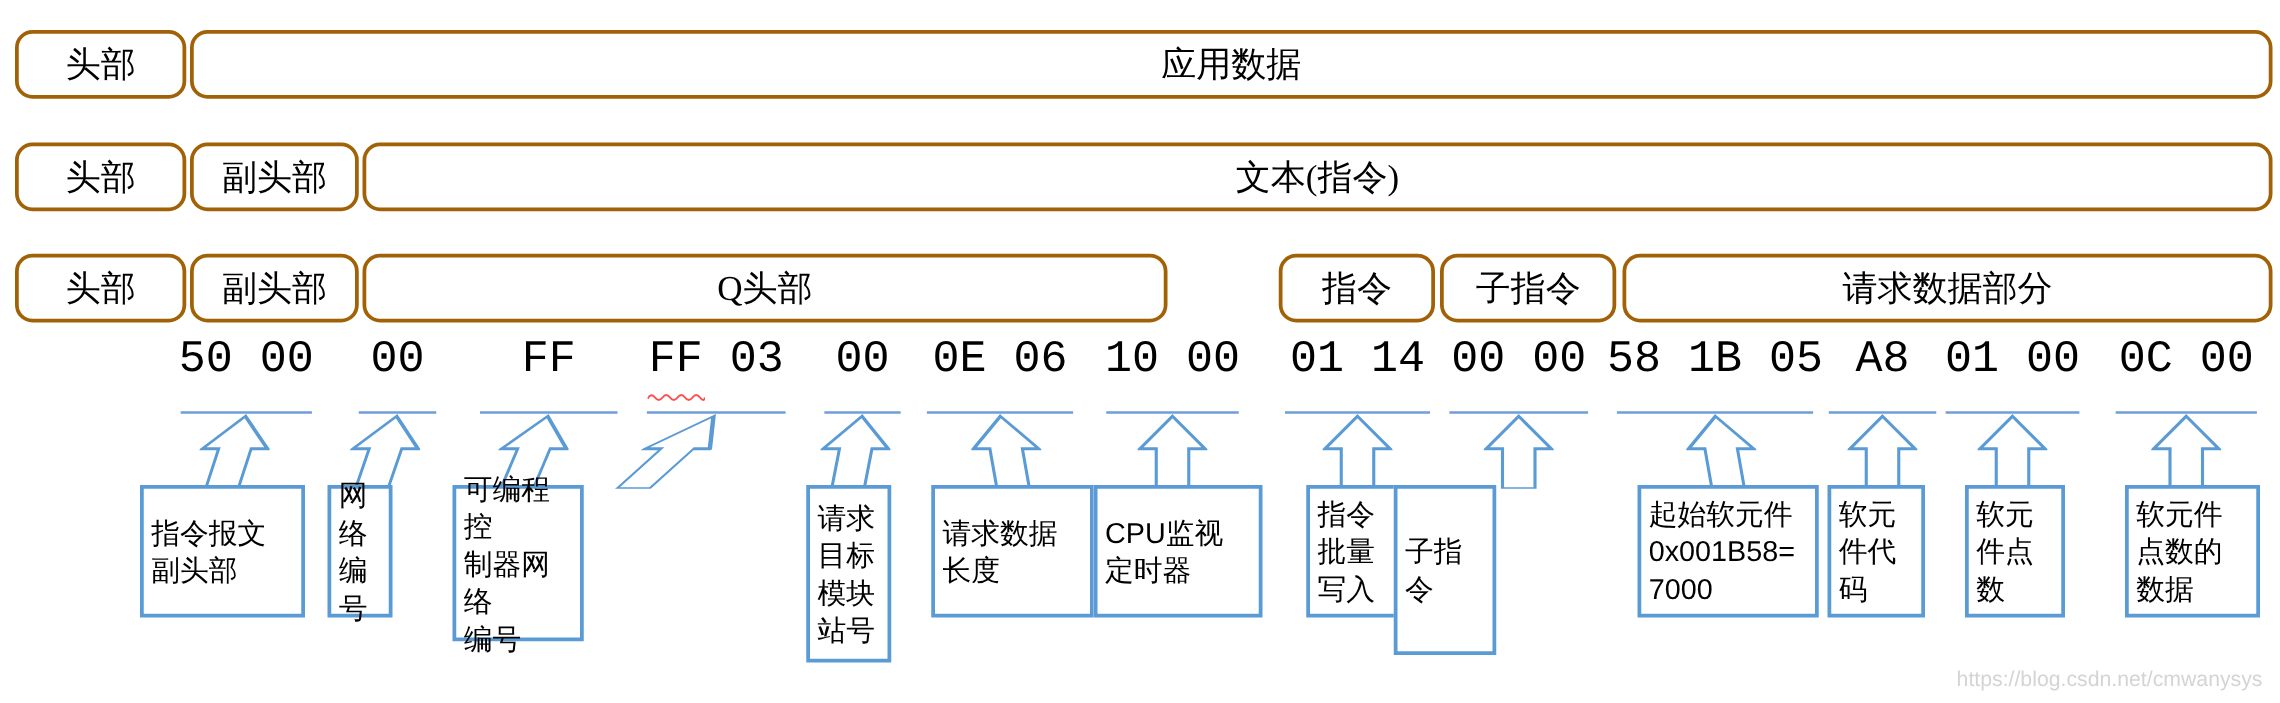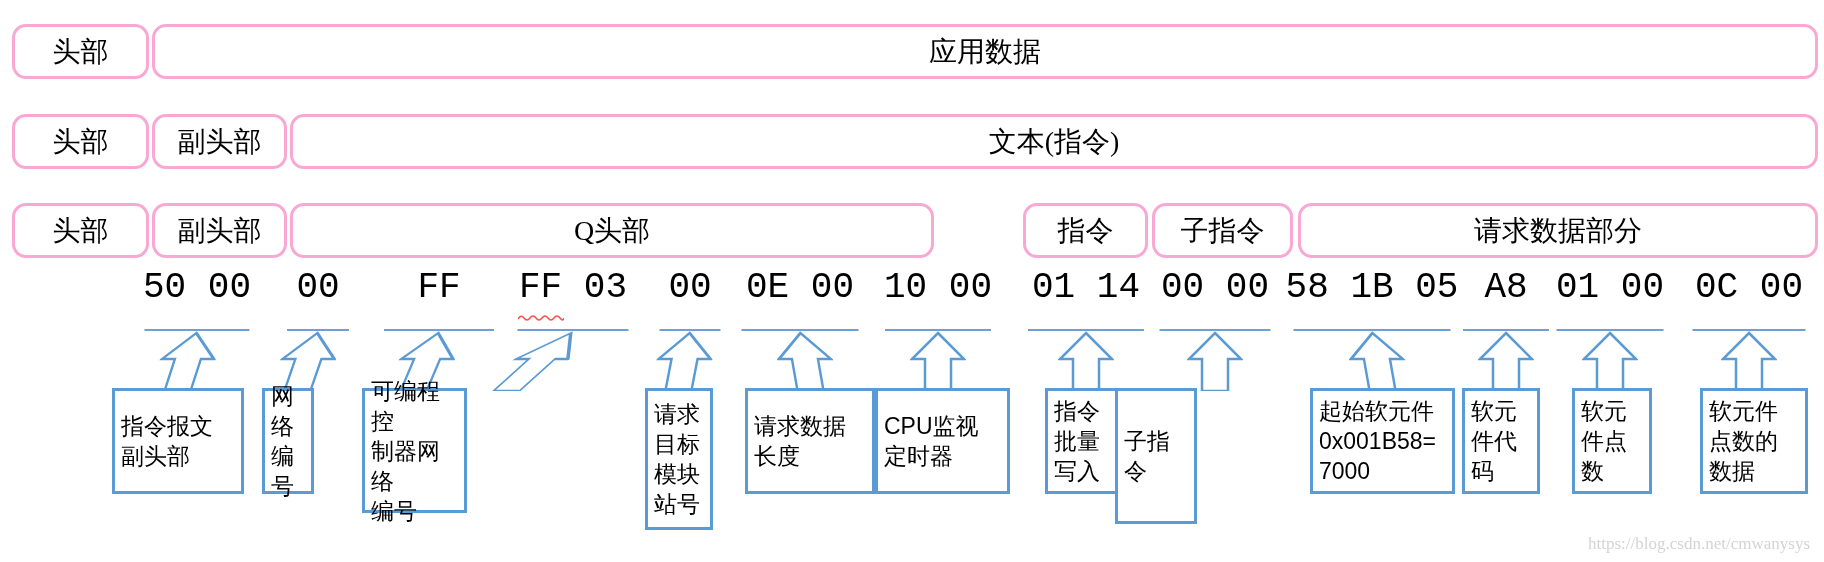--- a/index.html
+++ b/index.html
@@ -2,21 +2,21 @@
 <html><head>
 <meta charset="utf-8">
 <style>
   html,body{margin:0;padding:0;background:#fff;}
   .canvas{
     position:relative;width:1824px;height:562px;background:#ffffff;overflow:hidden;
     font-family:"Liberation Sans","DejaVu Sans",sans-serif;
   }
   
   .frame-cell{
-    position:absolute;height:55px;border:3px solid #f9a8d4;border-radius:14px;
+    position:absolute;height:55px;border:3px solid #a16207;border-radius:14px;
     background:#fff;display:flex;align-items:center;justify-content:center;
     font-family:"Liberation Serif","DejaVu Serif",serif;font-size:28px;color:#000;
     box-sizing:border-box;white-space:nowrap;
   }
   
   .hex-value{
     position:absolute;top:264px;height:48px;line-height:48px;text-align:center;
     font-family:Liberation Mono, monospace;font-size:36px;color:#000;
     white-space:nowrap;transform:translateX(-50%);
   }
@@ -29,21 +29,21 @@
   }
   .label-box{
     position:absolute;top:388px;border:3px solid #5B9BD5;background:#fff;
     box-sizing:border-box;display:flex;flex-direction:column;justify-content:center;
     padding:2px 6px;font-size:23px;line-height:30px;color:#000;
     white-space:pre-line;text-align:left;
   }
   .squiggle{position:absolute;top:314px;height:7px;}
   .watermark{
     position:absolute;right:14px;bottom:8px;font-size:17px;color:#D4D4D4;
-    font-family:Liberation Serif, serif;
+    font-family:Liberation Sans, sans-serif;
   }
 </style>
 </head>
 <body>
 
 <div class="canvas">
 
   <div class="frame-cell" style="left:12px;top:24px;width:137px">
       <span>头部</span>
     </div>
@@ -117,21 +117,21 @@
   <div class="hex-value" style="left:690px">00</div>
   <div class="underline" style="left:690px;width:61px"></div>
   <svg class="up-arrow" style="left:662px;transform:skewX(-11deg)" viewBox="0 0 56 60">
       <polygon points="28,2 54,28 41,28 41,60 15,60 15,28 2,28" fill="#fff" stroke="#5B9BD5" stroke-width="2.5"></polygon>
     </svg>
   <div class="label-box" style="left:645px;width:68px;height:142px">请求
 目标
 模块
 站号</div>
 
-  <div class="hex-value" style="left:800px">0E 00</div>
+  <div class="hex-value" style="left:800px">0E 06</div>
   <div class="underline" style="left:800px;width:117px"></div>
   <svg class="up-arrow" style="left:772px;transform:skewX(10deg)" viewBox="0 0 56 60">
       <polygon points="28,2 54,28 41,28 41,60 15,60 15,28 2,28" fill="#fff" stroke="#5B9BD5" stroke-width="2.5"></polygon>
     </svg>
   <div class="label-box" style="left:745px;width:130px;height:106px">请求数据
 长度</div>
 
   <div class="hex-value" style="left:938px">10 00</div>
   <div class="underline" style="left:938px;width:106px"></div>
   <svg class="up-arrow" style="left:910px" viewBox="0 0 56 60">

